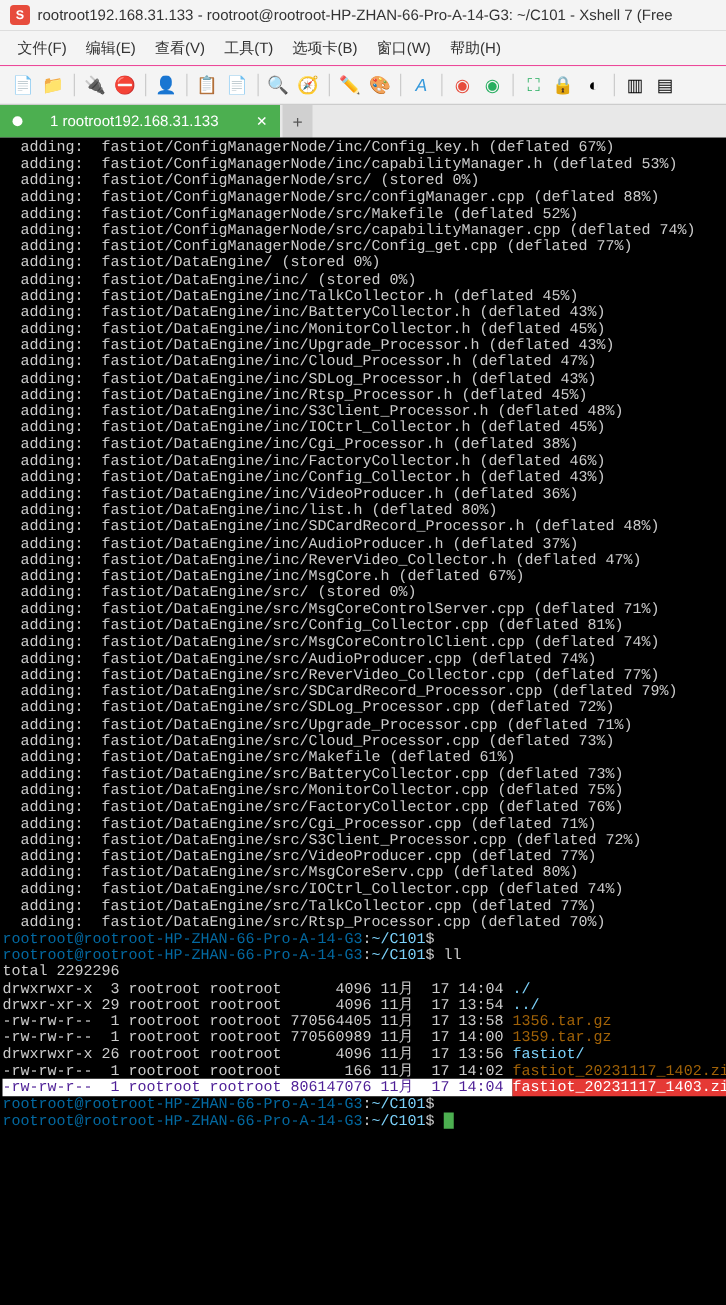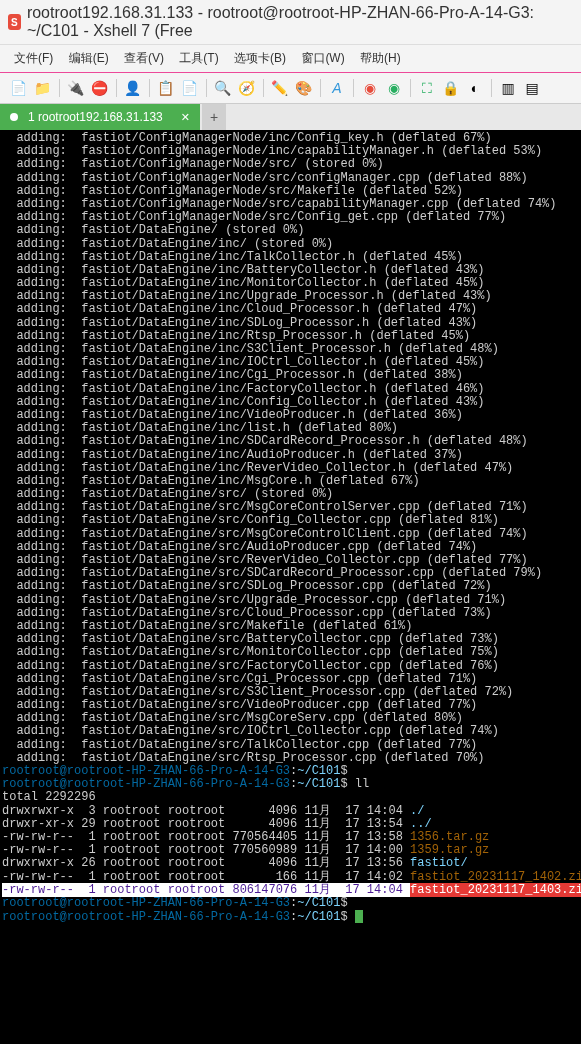--- a/index.html
+++ b/index.html
@@ -1,26 +1,26 @@
 <!DOCTYPE html>
 <html><head>
 <meta charset="utf-8">
 <style>
 * { margin: 0; padding: 0; box-sizing: border-box; }
 body { font-family: "Microsoft YaHei", Arial, sans-serif; font-size: 12px; background: #fff; width: 581px; }
 .title-bar { background: #f4f4f4; padding: 4px 8px; display: flex; align-items: center; border-bottom: 1px solid #ddd; }
 .app-icon { width: 16px; height: 16px; background: #e74c3c; border-radius: 3px; margin-right: 6px; display: inline-flex; align-items: center; justify-content: center; color: #fff; font-size: 10px; font-weight: bold; }
-.title-text { color: #333; font-size: 16px; }
+.title-text { color: #333; font-size: 12px; }
 .menu-bar { background: #f4f4f4; padding: 3px 8px; border-bottom: 1px solid #ec4899; }
 .menu-item { display: inline-block; padding: 2px 6px; cursor: pointer; color: #333; }
 .toolbar { background: #f4f4f4; padding: 4px 8px; border-bottom: 1px solid #ccc; display: flex; align-items: center; gap: 2px; }
 .tool-btn { width: 22px; height: 22px; display: inline-flex; align-items: center; justify-content: center; cursor: pointer; border-radius: 2px; font-size: 14px; }
 .sep { width: 1px; height: 18px; background: #ccc; margin: 0 3px; }
 .tabs { background: #e8e8e8; display: flex; align-items: stretch; height: 26px; }
-.tab { background: #4caf50; color: #fff; padding: 4px 10px; display: flex; align-items: center; gap: 10px; font-size: 12px; position: relative; }
+.tab { background: #4caf50; color: #fff; padding: 4px 10px; display: flex; align-items: center; gap: 22px; font-size: 12px; position: relative; }
 .tab-dot { width: 8px; height: 8px; background: #fff; border-radius: 50%; }
 .tab-close { margin-left: 8px; cursor: pointer; font-size: 11px; }
 .tab-add { width: 24px; display: flex; align-items: center; justify-content: center; cursor: pointer; color: #555; font-size: 14px; background:#d0d0d0; margin-left:2px;}
 .terminal { background: #000; color: #ccc; font-family: "Consolas", "Courier New", monospace; font-size: 12px; line-height: 1.1; padding: 2px; white-space: pre; overflow: hidden; height: 1032px; position: relative; }
 .green { color: #0369a1; }
 .cyan { color: #7dd3fc; }
 .red { color: #a16207; }
 .red-bg { background: #e53935; color: #fff; }
 .white-bg { background: #fff; color: #4c1d95; }
 .cursor { background: #4caf50; display: inline-block; width: 8px; height: 13px; vertical-align: middle; }

